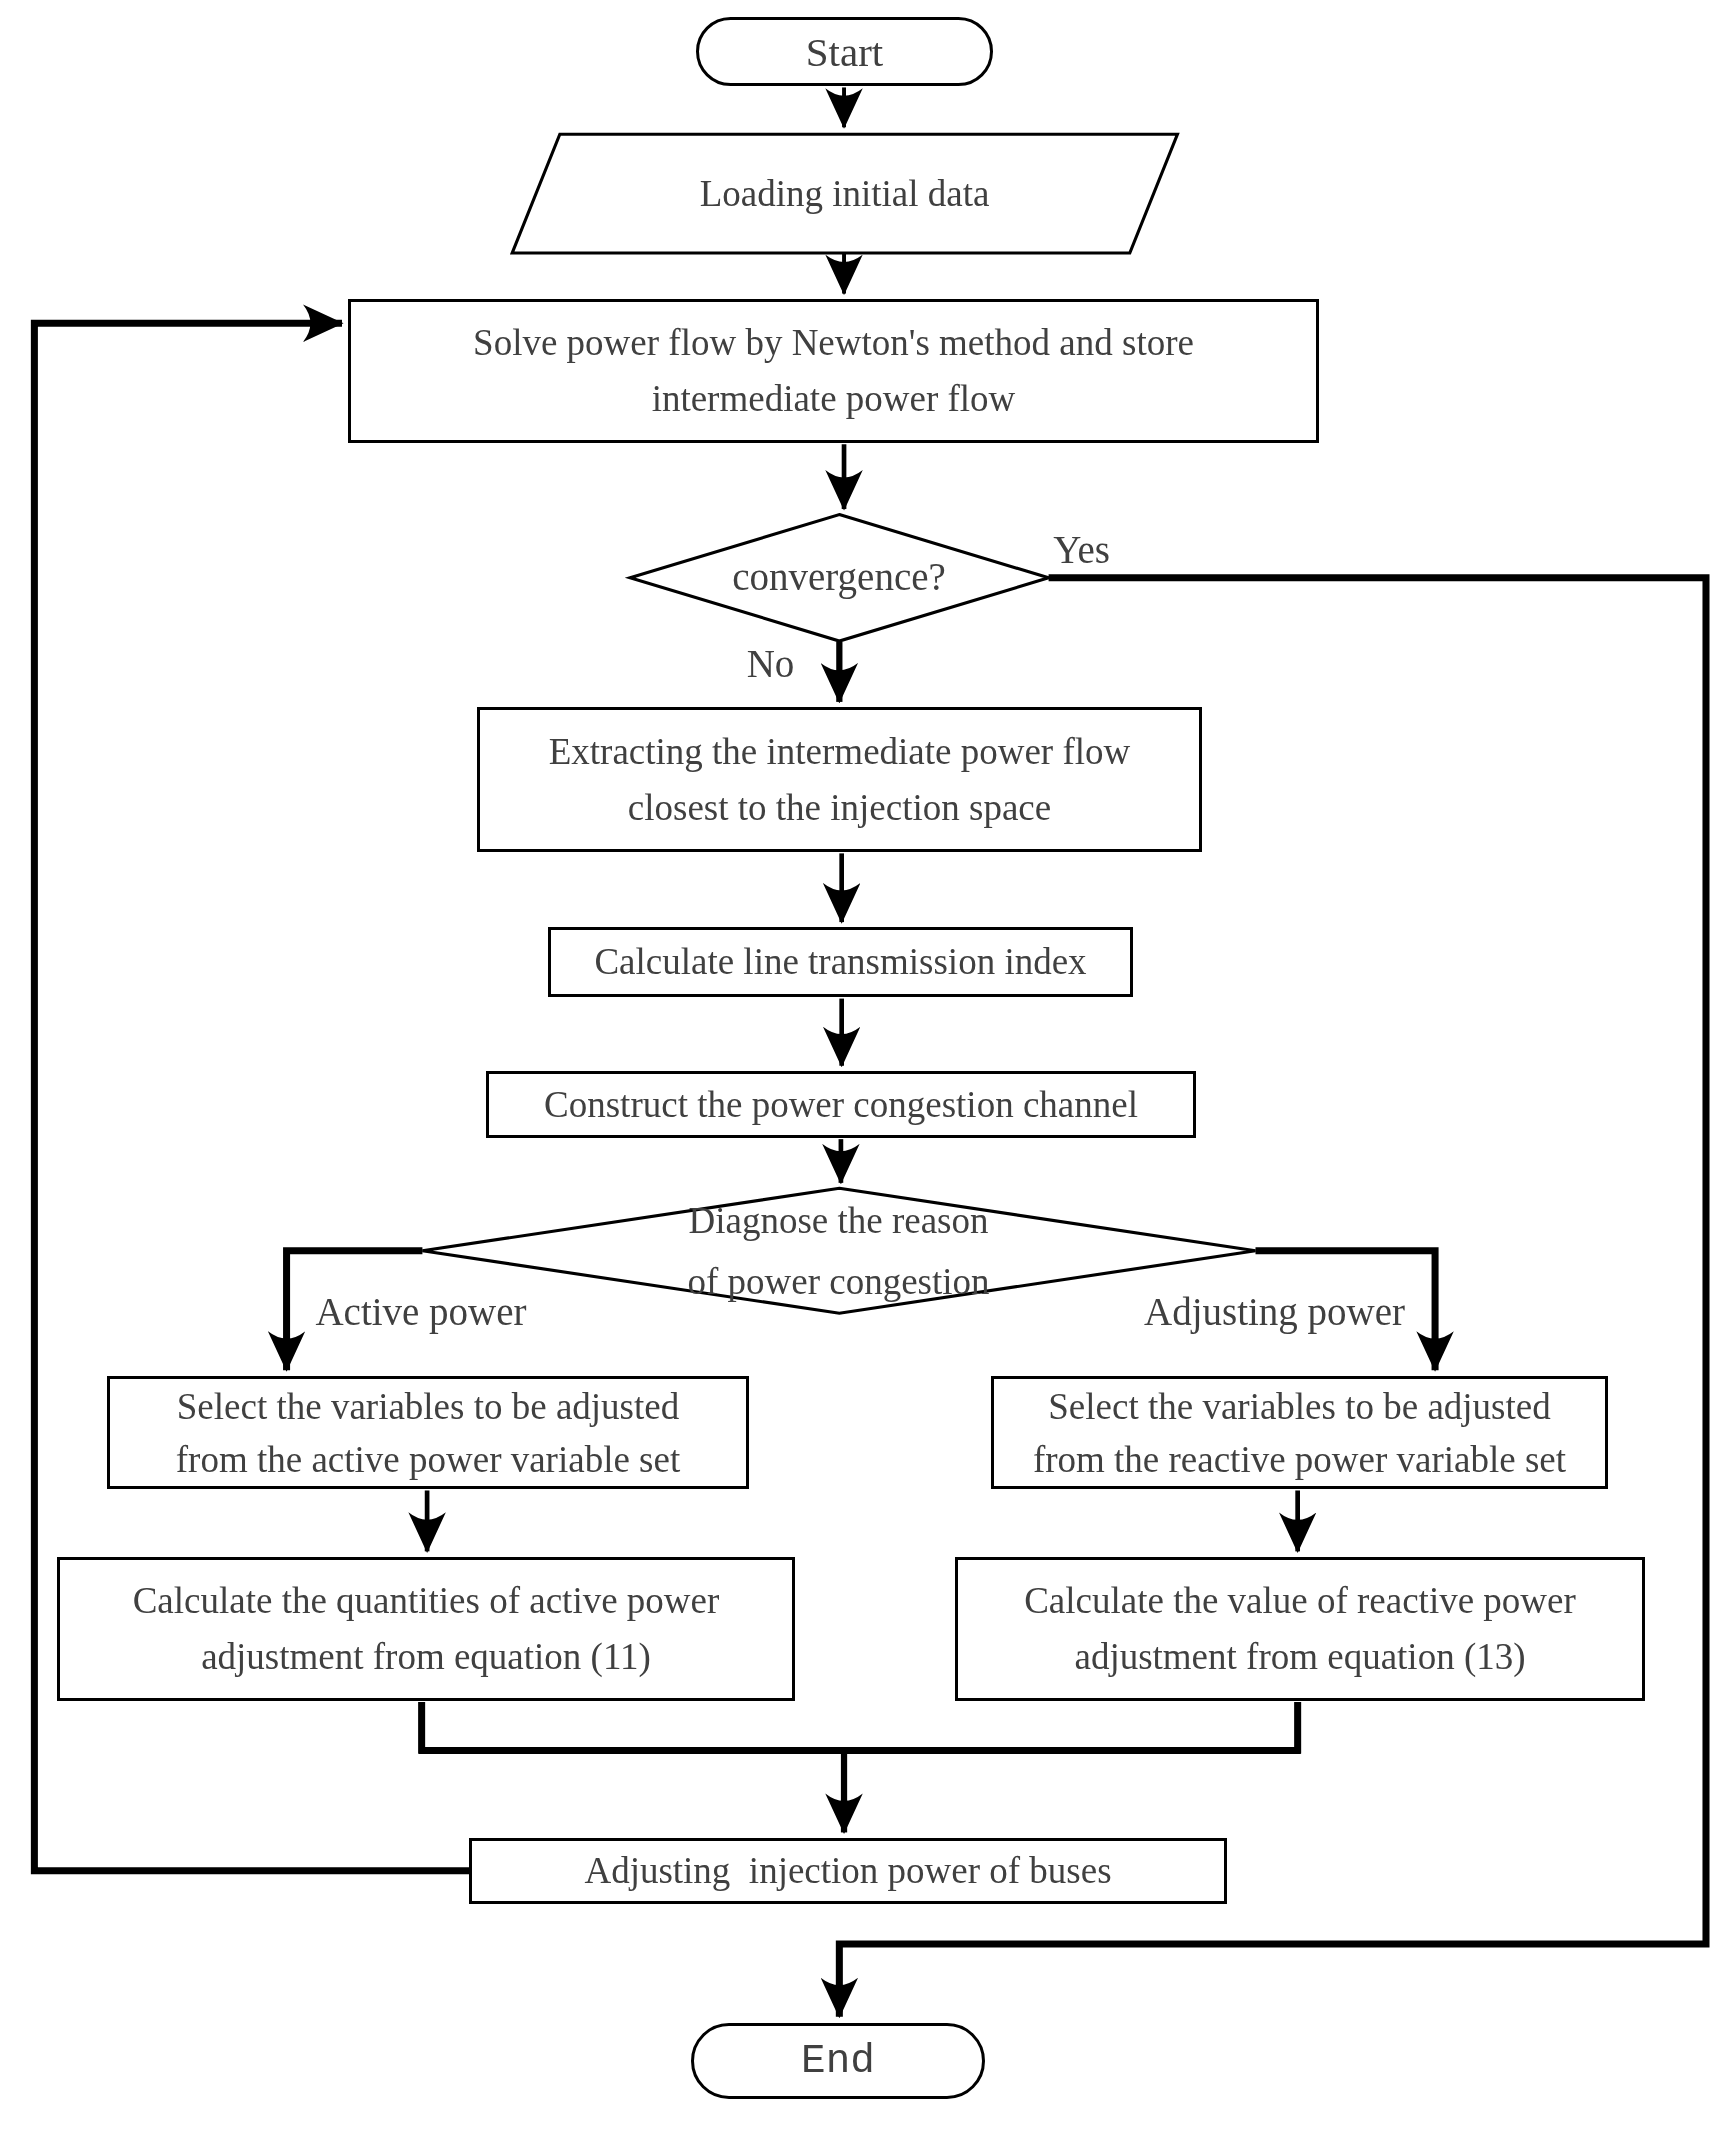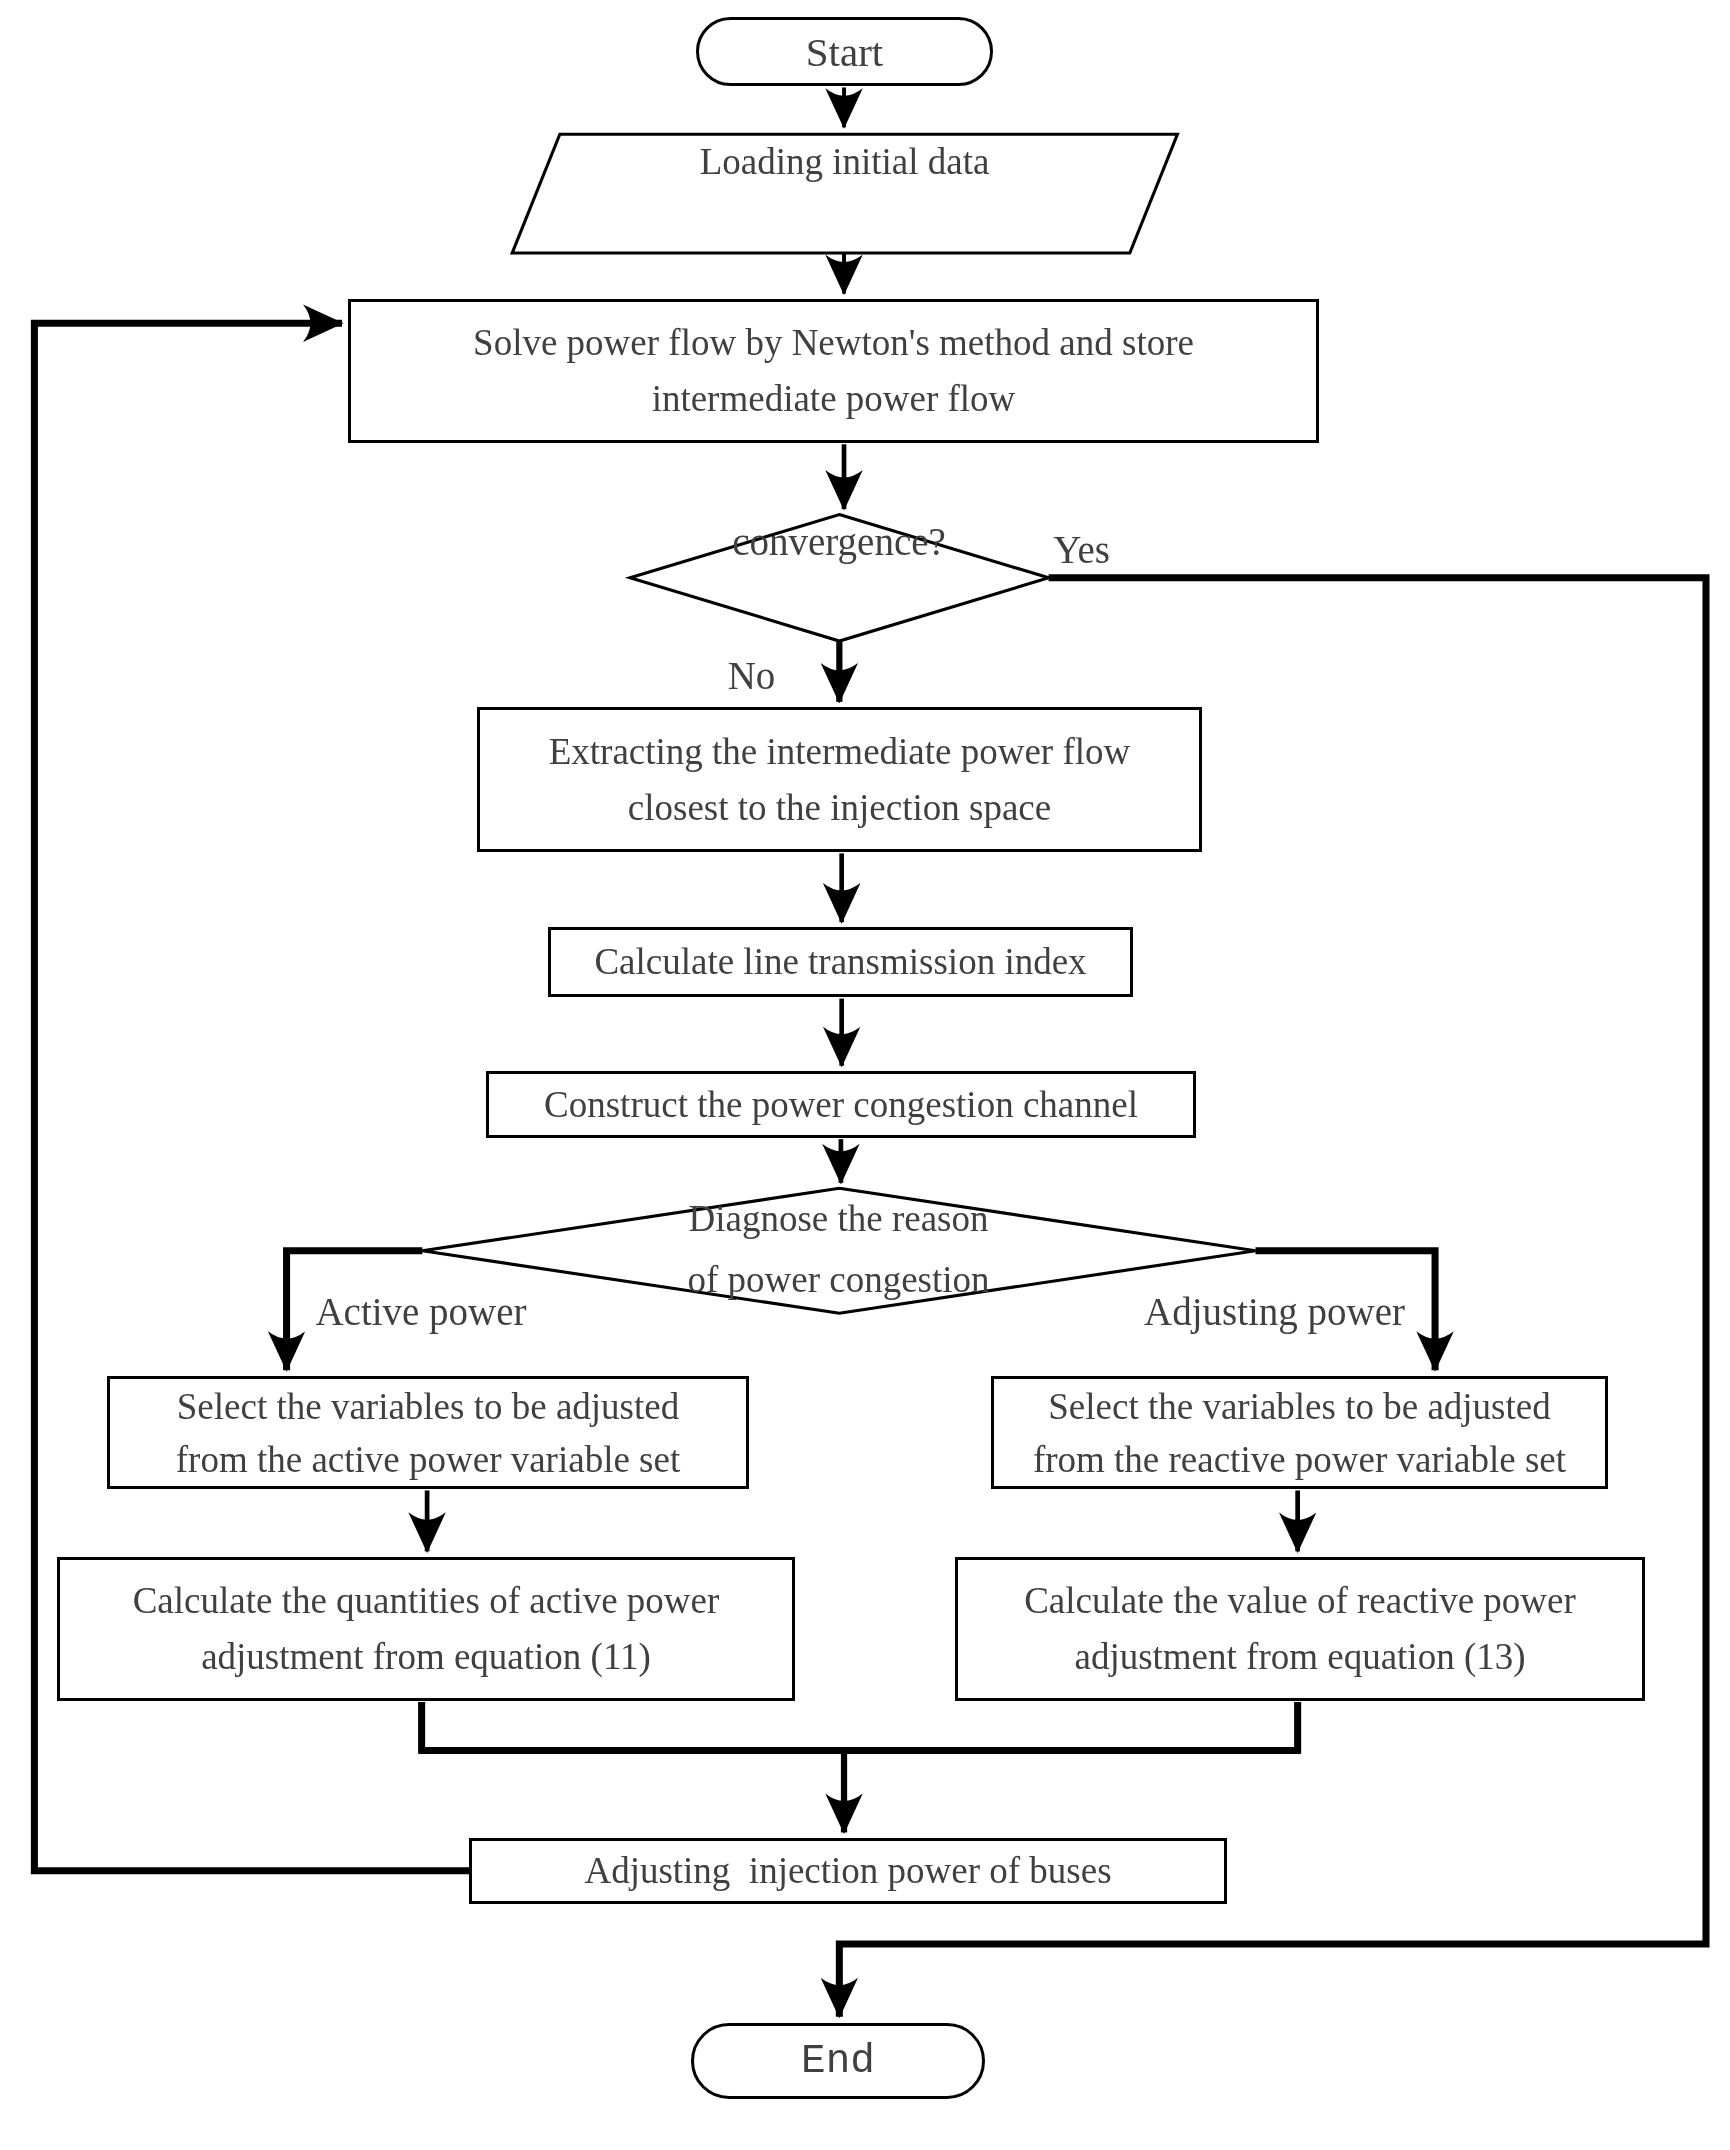--- a/index.html
+++ b/index.html
@@ -9,21 +9,21 @@
   }
   #wires{position:absolute;left:0;top:0;width:1731px;height:2151px;}
   .node{
     position:absolute;box-sizing:border-box;background:#ffffff;
     border:3.1px solid #000;display:flex;flex-direction:column;
     align-items:center;justify-content:center;text-align:center;
     font-size:37px;line-height:56px;
   }
   .freefloat{
     position:absolute;box-sizing:border-box;background:transparent;border:none;
-    display:flex;flex-direction:column;align-items:center;justify-content:flex-start;
+    display:flex;flex-direction:column;align-items:center;justify-content:center;
     text-align:center;font-size:37px;line-height:56px;
   }
   .terminator{border-radius:55px;font-size:41px;}
   .edge-label{
     position:absolute;display:flex;align-items:center;justify-content:center;
     font-size:39px;white-space:nowrap;
   }
   .ln{white-space:nowrap;display:block;}
   .pre{white-space:pre;}
   .diag-lines{line-height:61px;}
@@ -121,21 +121,21 @@
     <span class="ln pre">Adjusting  injection power of buses</span>
   </div>
 
   <div class="node terminator" style="left:691px;top:2023px;width:294px;height:76px;border-radius:49px;font-family:Liberation Mono, monospace;">
     <span class="ln">End</span>
   </div>
 
   <div class="edge-label" style="left:1015px;top:525px;width:133px;height:48px;">
     <span>Yes</span>
   </div>
-  <div class="edge-label" style="left:701px;top:639px;width:101px;height:48px;margin-top:12px;">
+  <div class="edge-label" style="left:720px;top:639px;width:101px;height:48px;">
     <span>No</span>
   </div>
   <div class="edge-label" style="left:304px;top:1287px;width:234px;height:48px;">
     <span>Active power</span>
   </div>
   <div class="edge-label" style="left:1132px;top:1287px;width:285px;height:48px;">
     <span>Adjusting power</span>
   </div>
 
 </div>

